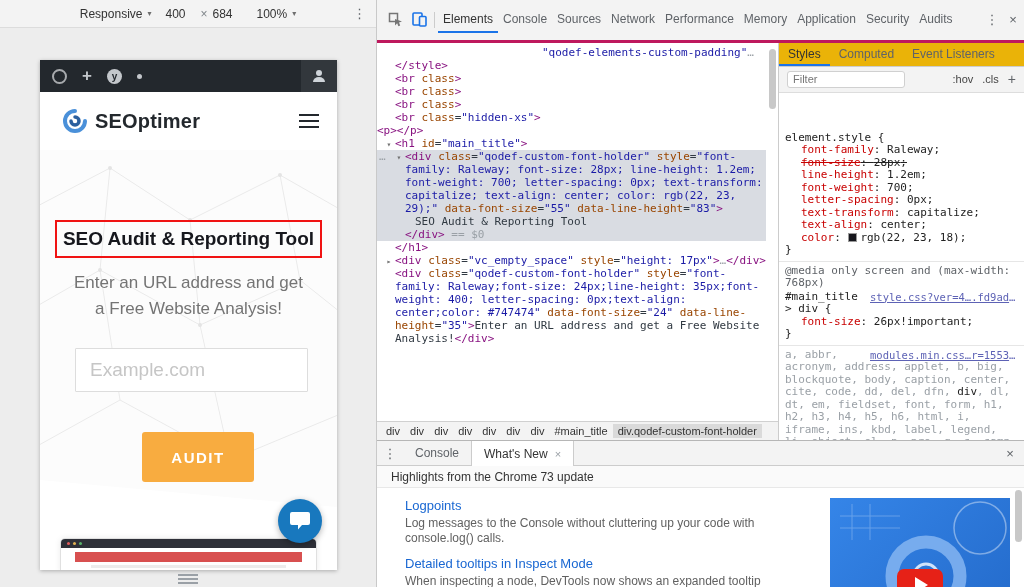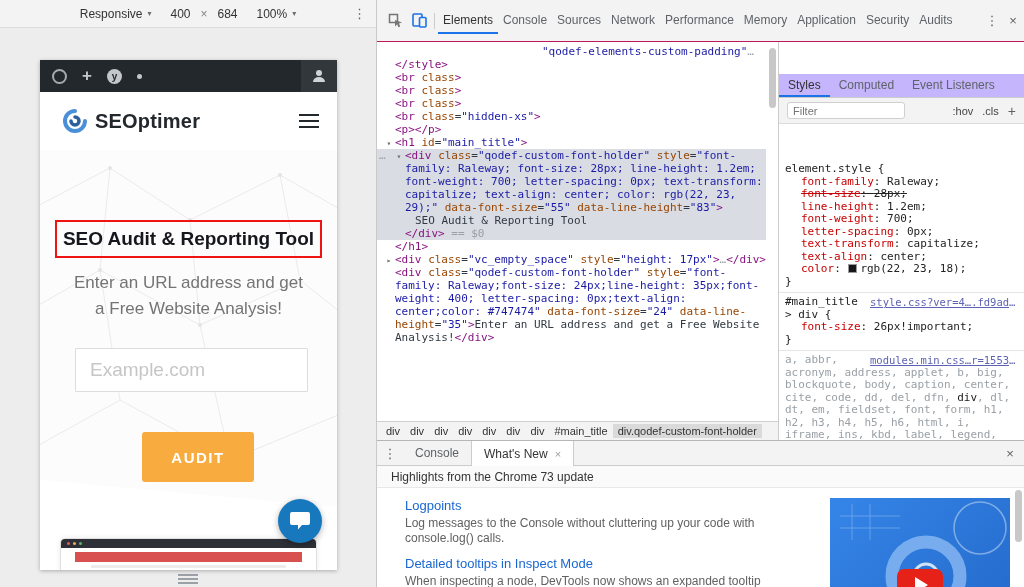--- a/index.html
+++ b/index.html
@@ -6,21 +6,21 @@
   *{box-sizing:border-box;}
   .app{width:1024px;height:587px;display:flex;overflow:hidden;position:relative;
        font-family:"Liberation Sans",sans-serif;background:#fff;}
 
   
   .left-pane{width:376px;min-width:376px;display:flex;flex-direction:column;background:#ededed;}
   .device-toolbar{height:28px;min-height:28px;background:#f3f3f3;border-bottom:1px solid #dcdcdc;
        display:flex;align-items:center;justify-content:center;gap:14px;font-size:12px;color:#333;position:relative;}
   .dt-group{display:flex;align-items:center;gap:5px;}
   .caret{font-size:8px;color:#6e6e6e;}
-  .dim-input{width:30px;border:none;background:transparent;font:12px "Liberation Sans",sans-serif;color:#333;text-align:center;padding:0;}
+  .dim-input{width:30px;border:none;background:transparent;font:12px "Liberation Sans",sans-serif;color:#333;padding:0;}
   .times{color:#80868b;}
   .dt-kebab{position:absolute;right:10px;color:#5f6368;font-size:13px;}
   .device-canvas{flex:1;position:relative;background:#ededed;}
   .device-screen{position:absolute;left:40px;top:32px;width:297px;height:510px;background:#fff;
        box-shadow:0 1px 4px rgba(0,0,0,.28);overflow:hidden;}
   .admin-bar{height:32px;background:#23282d;display:flex;align-items:center;gap:15px;padding-left:12px;}
   .ab-ring{width:15px;height:15px;border:2px solid #a7aaad;border-radius:50%;}
   .ab-plus{color:#c3c7cb;font-size:17px;font-weight:bold;line-height:1;margin-top:-2px;}
   .ab-yoast{width:15px;height:15px;border-radius:50%;background:#c3c7cb;color:#23282d;font-size:10px;font-weight:bold;
        display:flex;align-items:center;justify-content:center;}
@@ -50,21 +50,21 @@
   .mk-top{height:9px;background:#2e3038;display:flex;align-items:center;gap:3px;padding-left:6px;}
   .mk-dot{width:3px;height:3px;border-radius:50%;}
   .mk-dot.r{background:#e05c5c;}.mk-dot.y{background:#e0b152;}.mk-dot.g{background:#58b06a;}
   .mk-band{height:10px;background:#d85050;margin:4px 14px 0;}
   .mk-line{height:3px;background:#ececec;margin:3px 30px 0;}
   .resize-handle{position:absolute;left:178px;bottom:3px;display:flex;flex-direction:column;gap:2px;}
   .resize-handle i{width:20px;height:2px;background:#9aa0a6;display:block;}
 
   
   .right-pane{flex:1;display:flex;flex-direction:column;border-left:1px solid #c9c9c9;min-width:0;}
-  .devtools-tabbar{height:44px;min-height:28px;background:#f3f3f3;border-bottom:1px solid #be185d;
+  .devtools-tabbar{height:44px;min-height:28px;background:#f3f3f3;border-bottom:3px solid #be185d;
        display:flex;align-items:center;padding-left:6px;overflow:hidden;white-space:nowrap;}
   .tb-icon{width:24px;height:26px;display:flex;align-items:center;justify-content:center;flex:none;}
   .tb-sep{width:1px;height:16px;background:#ccc;margin:0 3px;flex:none;}
   .dt-tab{padding:0 5px;font-size:12px;color:#5f6368;height:27px;line-height:27px;flex:none;}
   .dt-tab.sel{color:#333;box-shadow:inset 0 -2px 0 #1a73e8;}
   .tb-kebab{margin-left:auto;color:#5f6368;font-size:13px;width:20px;text-align:center;flex:none;}
   .tb-close{color:#5f6368;font-size:13px;width:22px;text-align:center;flex:none;}
   .devtools-main{height:412px;display:flex;min-height:0;}
   .elements-panel{flex:1;min-width:0;display:flex;flex-direction:column;position:relative;background:#fff;}
   .dom-tree{flex:1;overflow:hidden;font-family:"DejaVu Sans Mono",monospace;font-size:11px;line-height:13px;
@@ -73,21 +73,21 @@
   .tl.hl{background:#d9dce2;}
   .tarrow{position:absolute;top:1px;width:10px;color:#727272;font-size:8px;text-align:center;}
   .tgutter{position:absolute;left:2px;top:0;color:#9aa0a6;}
   .tk-tag{color:#881280;}.tk-attr{color:#994500;}.tk-val{color:#1a1aa6;}.tk-txt{color:#303942;}.tk-g{color:#9aa0a6;}
   .el-scroll{position:absolute;right:2px;top:6px;width:7px;height:60px;background:#c8c8c8;border-radius:4px;}
   .breadcrumbs{height:19px;min-height:19px;background:#f3f3f3;border-top:1px solid #d0d0d0;display:flex;align-items:center;
        font-size:11px;color:#333;padding-left:4px;overflow:hidden;white-space:nowrap;}
   .crumb{padding:1px 5px;}
   .crumb.sel{background:#dadada;}
   .styles-panel{width:246px;min-width:246px;border-left:1px solid #ccc;display:flex;flex-direction:column;background:#fff;}
-  .styles-tabs{height:24px;min-height:24px;background:#c4b5fd;border-bottom:1px solid #ccc;display:flex;margin-top:32px;}
+  .styles-tabs{height:24px;min-height:24px;background:#eab308;border-bottom:1px solid #ccc;display:flex;}
   .st-tab{padding:0 9px;font-size:12px;color:#5f6368;line-height:23px;}
   .st-tab.sel{color:#333;box-shadow:inset 0 -2px 0 #1a73e8;}
   .styles-filter{height:26px;min-height:26px;border-bottom:1px solid #ddd;background:#f3f3f3;display:flex;align-items:center;
        padding:0 8px;gap:8px;}
   .filter-input{width:118px;height:17px;border:1px solid #d0d0d0;border-radius:3px;background:#fff;
        font:11px "Liberation Sans",sans-serif;padding:0 5px;color:#333;}
   .sf-toggles{margin-left:auto;display:flex;gap:9px;align-items:center;font-size:11px;color:#444;}
   .sf-plus{font-size:14px;color:#5f6368;line-height:1;}
   .styles-content{flex:1;overflow:hidden;font-family:"DejaVu Sans Mono",monospace;font-size:11px;line-height:12.5px;margin-top:36px;}
   .rule{border-bottom:1px solid #e6e6e6;padding:3px 4px 4px 6px;overflow:hidden;}
@@ -259,21 +259,21 @@
 
     <div class="devtools-main">
       <div class="elements-panel">
         <div class="dom-tree">
             <div class="tl" style="padding-left: 165px;"><span class="tk-val">"qodef-elements-custom-padding"</span><span class="tk-g">…</span></div>
             <div class="tl" style="padding-left: 18px;"><span class="tk-tag">&lt;/style&gt;</span></div>
             <div class="tl" style="padding-left: 18px;"><span class="tk-tag">&lt;br </span><span class="tk-attr">class</span><span class="tk-tag">&gt;</span></div>
             <div class="tl" style="padding-left: 18px;"><span class="tk-tag">&lt;br </span><span class="tk-attr">class</span><span class="tk-tag">&gt;</span></div>
             <div class="tl" style="padding-left: 18px;"><span class="tk-tag">&lt;br </span><span class="tk-attr">class</span><span class="tk-tag">&gt;</span></div>
             <div class="tl" style="padding-left: 18px;"><span class="tk-tag">&lt;br </span><span class="tk-attr">class</span><span class="tk-txt">=</span><span class="tk-val">"hidden-xs"</span><span class="tk-tag">&gt;</span></div>
-            <div class="tl" style="padding-left: 18px;"><span class="tk-tag">&lt;p&gt;&lt;/p&gt;</span></div>
+            <div class="tl" style=""><span class="tk-tag">&lt;p&gt;&lt;/p&gt;</span></div>
             <div class="tl" style="padding-left: 18px;"><span class="tarrow" style="left: 7px;">▾</span><span class="tk-tag">&lt;h1 </span><span class="tk-attr">id</span><span class="tk-txt">=</span><span class="tk-val">"main_title"</span><span class="tk-tag">&gt;</span></div>
             <div class="tl hl" style="padding-left: 28px;"><span class="tarrow" style="left: 17px;">▾</span><span class="tgutter">…</span><span class="tk-tag">&lt;div </span><span class="tk-attr">class</span><span class="tk-txt">=</span><span class="tk-val">"qodef-custom-font-holder"</span><span class="tk-txt"> </span><span class="tk-attr">style</span><span class="tk-txt">=</span><span class="tk-val">"font-family: Raleway; font-size: 28px; line-height: 1.2em; font-weight: 700; letter-spacing: 0px; text-transform: capitalize; text-align: center; color: rgb(22, 23, 29);"</span><span class="tk-txt"> </span><span class="tk-attr">data-font-size</span><span class="tk-txt">=</span><span class="tk-val">"55"</span><span class="tk-txt"> </span><span class="tk-attr">data-line-height</span><span class="tk-txt">=</span><span class="tk-val">"83"</span><span class="tk-tag">&gt;</span></div>
             <div class="tl hl" style="padding-left: 38px;"><span class="tk-txt">SEO Audit &amp; Reporting Tool</span></div>
             <div class="tl hl" style="padding-left: 28px;"><span class="tk-tag">&lt;/div&gt;</span><span class="tk-g"> == $0</span></div>
             <div class="tl" style="padding-left: 18px;"><span class="tk-tag">&lt;/h1&gt;</span></div>
             <div class="tl" style="padding-left: 18px;"><span class="tarrow" style="left: 7px;">▸</span><span class="tk-tag">&lt;div </span><span class="tk-attr">class</span><span class="tk-txt">=</span><span class="tk-val">"vc_empty_space"</span><span class="tk-txt"> </span><span class="tk-attr">style</span><span class="tk-txt">=</span><span class="tk-val">"height: 17px"</span><span class="tk-tag">&gt;</span><span class="tk-g">…</span><span class="tk-tag">&lt;/div&gt;</span></div>
             <div class="tl" style="padding-left: 18px;"><span class="tk-tag">&lt;div </span><span class="tk-attr">class</span><span class="tk-txt">=</span><span class="tk-val">"qodef-custom-font-holder"</span><span class="tk-txt"> </span><span class="tk-attr">style</span><span class="tk-txt">=</span><span class="tk-val">"font-family: Raleway;font-size: 24px;line-height: 35px;font-weight: 400; letter-spacing: 0px;text-align: center;color: #747474"</span><span class="tk-txt"> </span><span class="tk-attr">data-font-size</span><span class="tk-txt">=</span><span class="tk-val">"24"</span><span class="tk-txt"> </span><span class="tk-attr">data-line-height</span><span class="tk-txt">=</span><span class="tk-val">"35"</span><span class="tk-tag">&gt;</span><span class="tk-txt">Enter an URL address and get a Free Website Analysis!</span><span class="tk-tag">&lt;/div&gt;</span></div>
           </div>
         <div class="el-scroll"></div>
         <div class="breadcrumbs">
@@ -310,20 +310,21 @@
               <div class="prop struck"><span class="pname">font-size</span><span class="ptxt">: </span><span class="pval">28px</span><span class="ptxt">;</span></div>
               <div class="prop"><span class="pname">line-height</span><span class="ptxt">: </span><span class="pval">1.2em</span><span class="ptxt">;</span></div>
               <div class="prop"><span class="pname">font-weight</span><span class="ptxt">: </span><span class="pval">700</span><span class="ptxt">;</span></div>
               <div class="prop"><span class="pname">letter-spacing</span><span class="ptxt">: </span><span class="pval">0px</span><span class="ptxt">;</span></div>
               <div class="prop"><span class="pname">text-transform</span><span class="ptxt">: </span><span class="pval">capitalize</span><span class="ptxt">;</span></div>
               <div class="prop"><span class="pname">text-align</span><span class="ptxt">: </span><span class="pval">center</span><span class="ptxt">;</span></div>
               <div class="prop"><span class="pname">color</span><span class="ptxt">: </span><span class="swatch" style="background: rgb(22, 23, 29);"></span><span class="pval">rgb(22, 23, 18)</span><span class="ptxt">;</span></div>
               <div class="brace">}</div>
             </div>
             <div class="rule">
+              <div class="media">@media only screen and (max-width: 768px)</div>
               <div class="sel-line"><span class="rule-link">style.css?ver=4….fd9ad38cb0:538</span><span class="tok-sel">#main_title &gt; div</span><span class="tok-sel"> {</span></div>
               <div class="prop"><span class="pname">font-size</span><span class="ptxt">: </span><span class="pval">26px!important</span><span class="ptxt">;</span></div>
               <div class="brace">}</div>
             </div>
             <div class="rule">
               <div class="sel-line"><span class="rule-link">modules.min.css…r=1553963150:4</span><span class="tok-gray">a, abbr, acronym, address, applet, b, big, blockquote, body, caption, center, cite, code, dd, del, dfn, </span><span class="tok-sel">div</span><span class="tok-gray">, dl, dt, em, fieldset, font, form, h1, h2, h3, h4, h5, h6, html, i, iframe, ins, kbd, label, legend, li, object, ol, p, pre, q, s, samp, small, span, strike, strong, sub, sup, table, tbody, td, tfoot, th, thead, tr, tt, u, ul, var</span><span class="tok-sel"> {</span></div>
               <div class="prop"><span class="pname">background</span><span class="ptxt">: </span><span class="parrow">▸</span><span class="pval">0 0</span><span class="ptxt">;</span></div>
             </div>
           </div>
       </div>

